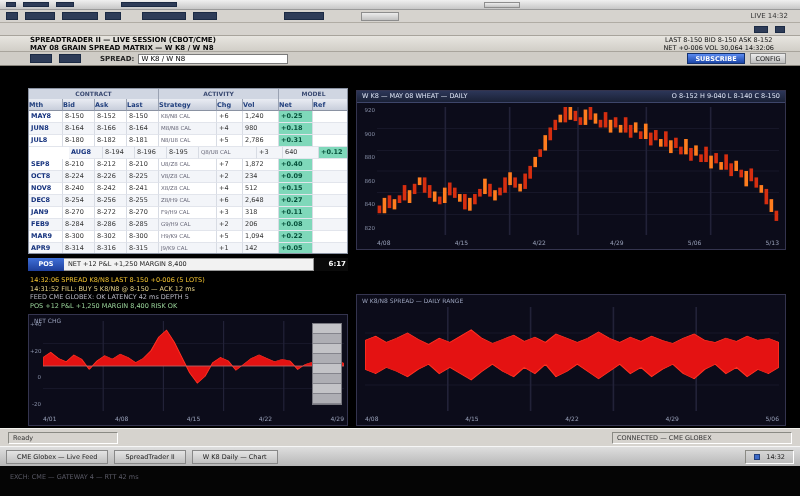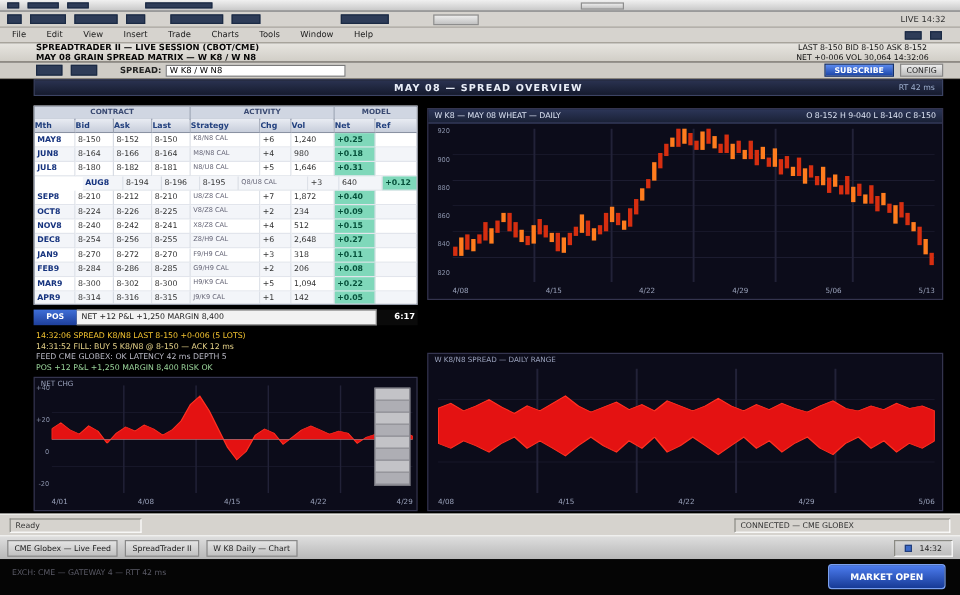--- a/index.html
+++ b/index.html
@@ -121,21 +121,21 @@
            border-top:1px solid #f2f2ee; }
   .sunken { position:absolute; top:3px; height:12px; border:1px solid; border-color:#8a8a84 #ffffff #ffffff #8a8a84;
             font-size:6.5px; color:#333; line-height:10px; padding:0 4px; overflow:hidden; }
   .sunken.left-cell  { left:8px;  width:110px; }
   .sunken.right-cell { right:8px; width:180px; }
 
   .taskbar { position:absolute; left:0; top:446px; width:800px; height:20px;
              background:linear-gradient(#dedede,#b7b7b7); border-top:1px solid #f6f6f6;
              display:flex; align-items:center; padding:0 6px; }
   .task-item { height:14px; background:linear-gradient(#e4e4e4,#c1c1c1); border:1px solid #888;
-               border-radius:0; font-size:6.5px; color:#1a1a1a; line-height:12px; padding:0 5px;
+               border-radius:0; font-size:6.5px; color:#1a1a1a; line-height:12px; padding:0 10px;
                margin-right:6px; max-width:200px; white-space:nowrap; overflow:hidden; }
   .tray { margin-left:auto; height:14px; border:1px solid; border-color:#8a8a84 #ffffff #ffffff #8a8a84;
           font-size:6.5px; color:#222; line-height:12px; padding:0 8px; display:flex; gap:6px; align-items:center; }
   .tray .dot { width:6px; height:6px; background:#3c6ac8; border:1px solid #223e7c; display:inline-block; }
 
   .bottom { position:absolute; left:0; top:466px; width:800px; height:30px; background:#050505; }
   .bottom-left-text { position:absolute; left:10px; top:7px; font-size:6.5px; color:#5a5a66; }
   .btn-market { position:absolute; right:12px; top:4px; width:98px; height:21px;
                 background:linear-gradient(#4d7df0,#173a96); border:1px solid #7aa0f0; border-radius:3px;
                 color:#fff; font-size:7.5px; font-weight:bold; text-align:center; line-height:19px; }
@@ -159,31 +159,20 @@
     <span class="chip" style="width:36px"></span>
     <span class="chip" style="width:16px"></span>
     <span class="chip" style="width:44px;margin-left:14px"></span>
     <span class="chip" style="width:24px"></span>
     <span class="chip" style="width:40px;margin-left:60px"></span>
     <span class="chip light" style="width:38px;margin-left:30px;height:9px"></span>
     <span class="right-text">LIVE 14:32</span>
   </div>
 
   <div class="bar-c">
-    <span id="menu-row" style="display:flex">
-        <span class="menu-item">File</span>
-        <span class="menu-item">Edit</span>
-        <span class="menu-item">View</span>
-        <span class="menu-item">Insert</span>
-        <span class="menu-item">Trade</span>
-        <span class="menu-item">Charts</span>
-        <span class="menu-item">Tools</span>
-        <span class="menu-item">Window</span>
-        <span class="menu-item">Help</span>
-      </span>
     <span class="chips-right">
       <span class="chip" style="width:14px;height:7px"></span>
       <span class="chip" style="width:10px;height:7px"></span>
     </span>
   </div>
 
   <div class="banner">
     <div class="tl">
       <div class="t1">SPREADTRADER II — LIVE SESSION (CBOT/CME)</div>
       <div class="t2">MAY 08 GRAIN SPREAD MATRIX — W K8 / W N8</div>
@@ -197,24 +186,20 @@
   <div class="bar-d">
     <span class="chip" style="width:22px;height:9px"></span>
     <span class="chip" style="width:22px;height:9px"></span>
     <span class="spread-label">SPREAD:</span>
     <input class="spread-input" readonly="" value="W K8 / W N8" style="">
     <span class="btn-blue">SUBSCRIBE</span>
     <span class="btn-gray">CONFIG</span>
   </div>
 
   <div class="main">
-    <div class="main-header">
-      <span>MAY 08 — SPREAD OVERVIEW</span>
-      <span class="hdr-right">RT 42 ms</span>
-    </div>
 
     <div class="left-col">
 
       <div class="grid-table">
         <div class="tgroups" id="tgroups" style="grid-template-columns: 130px 120px 70px;">
             <div class="tg">CONTRACT</div>
             <div class="tg">ACTIVITY</div>
             <div class="tg">MODEL</div>
           </div>
         <div class="thead" id="thead" style="grid-template-columns: 34px 32px 32px 32px 58px 26px 36px 34px 36px;">
@@ -251,21 +236,21 @@
               <div class="td hl">+0.18</div>
               <div class="td"></div>
             </div>
             <div class="tr" style="grid-template-columns: 34px 32px 32px 32px 58px 26px 36px 34px 36px;">
               <div class="td rowlabel">JUL8</div>
               <div class="td">8-180</div>
               <div class="td">8-182</div>
               <div class="td">8-181</div>
               <div class="td strategy">N8/U8 CAL</div>
               <div class="td">+5</div>
-              <div class="td">1,646</div>
+              <div class="td">2,786</div>
               <div class="td hl">+0.31</div>
               <div class="td"></div>
             </div>
             <div class="tr" style="grid-template-columns: 34px 32px 32px 32px 58px 26px 36px 34px 36px; padding-left: 40px;">
               <div class="td rowlabel">AUG8</div>
               <div class="td">8-194</div>
               <div class="td">8-196</div>
               <div class="td">8-195</div>
               <div class="td strategy">Q8/U8 CAL</div>
               <div class="td">+3</div>
@@ -571,16 +556,15 @@
       <div class="task-item">SpreadTrader II</div>
       <div class="task-item">W K8 Daily — Chart</div>
       <div class="tray">
         <span class="dot"></span>
         <span>14:32</span>
       </div>
     </div>
 
   <div class="bottom">
     <div class="bottom-left-text">EXCH: CME — GATEWAY 4 — RTT 42 ms</div>
-    <div class="btn-market">MARKET OPEN</div>
   </div>
 
 </div>
 
 </body></html>

